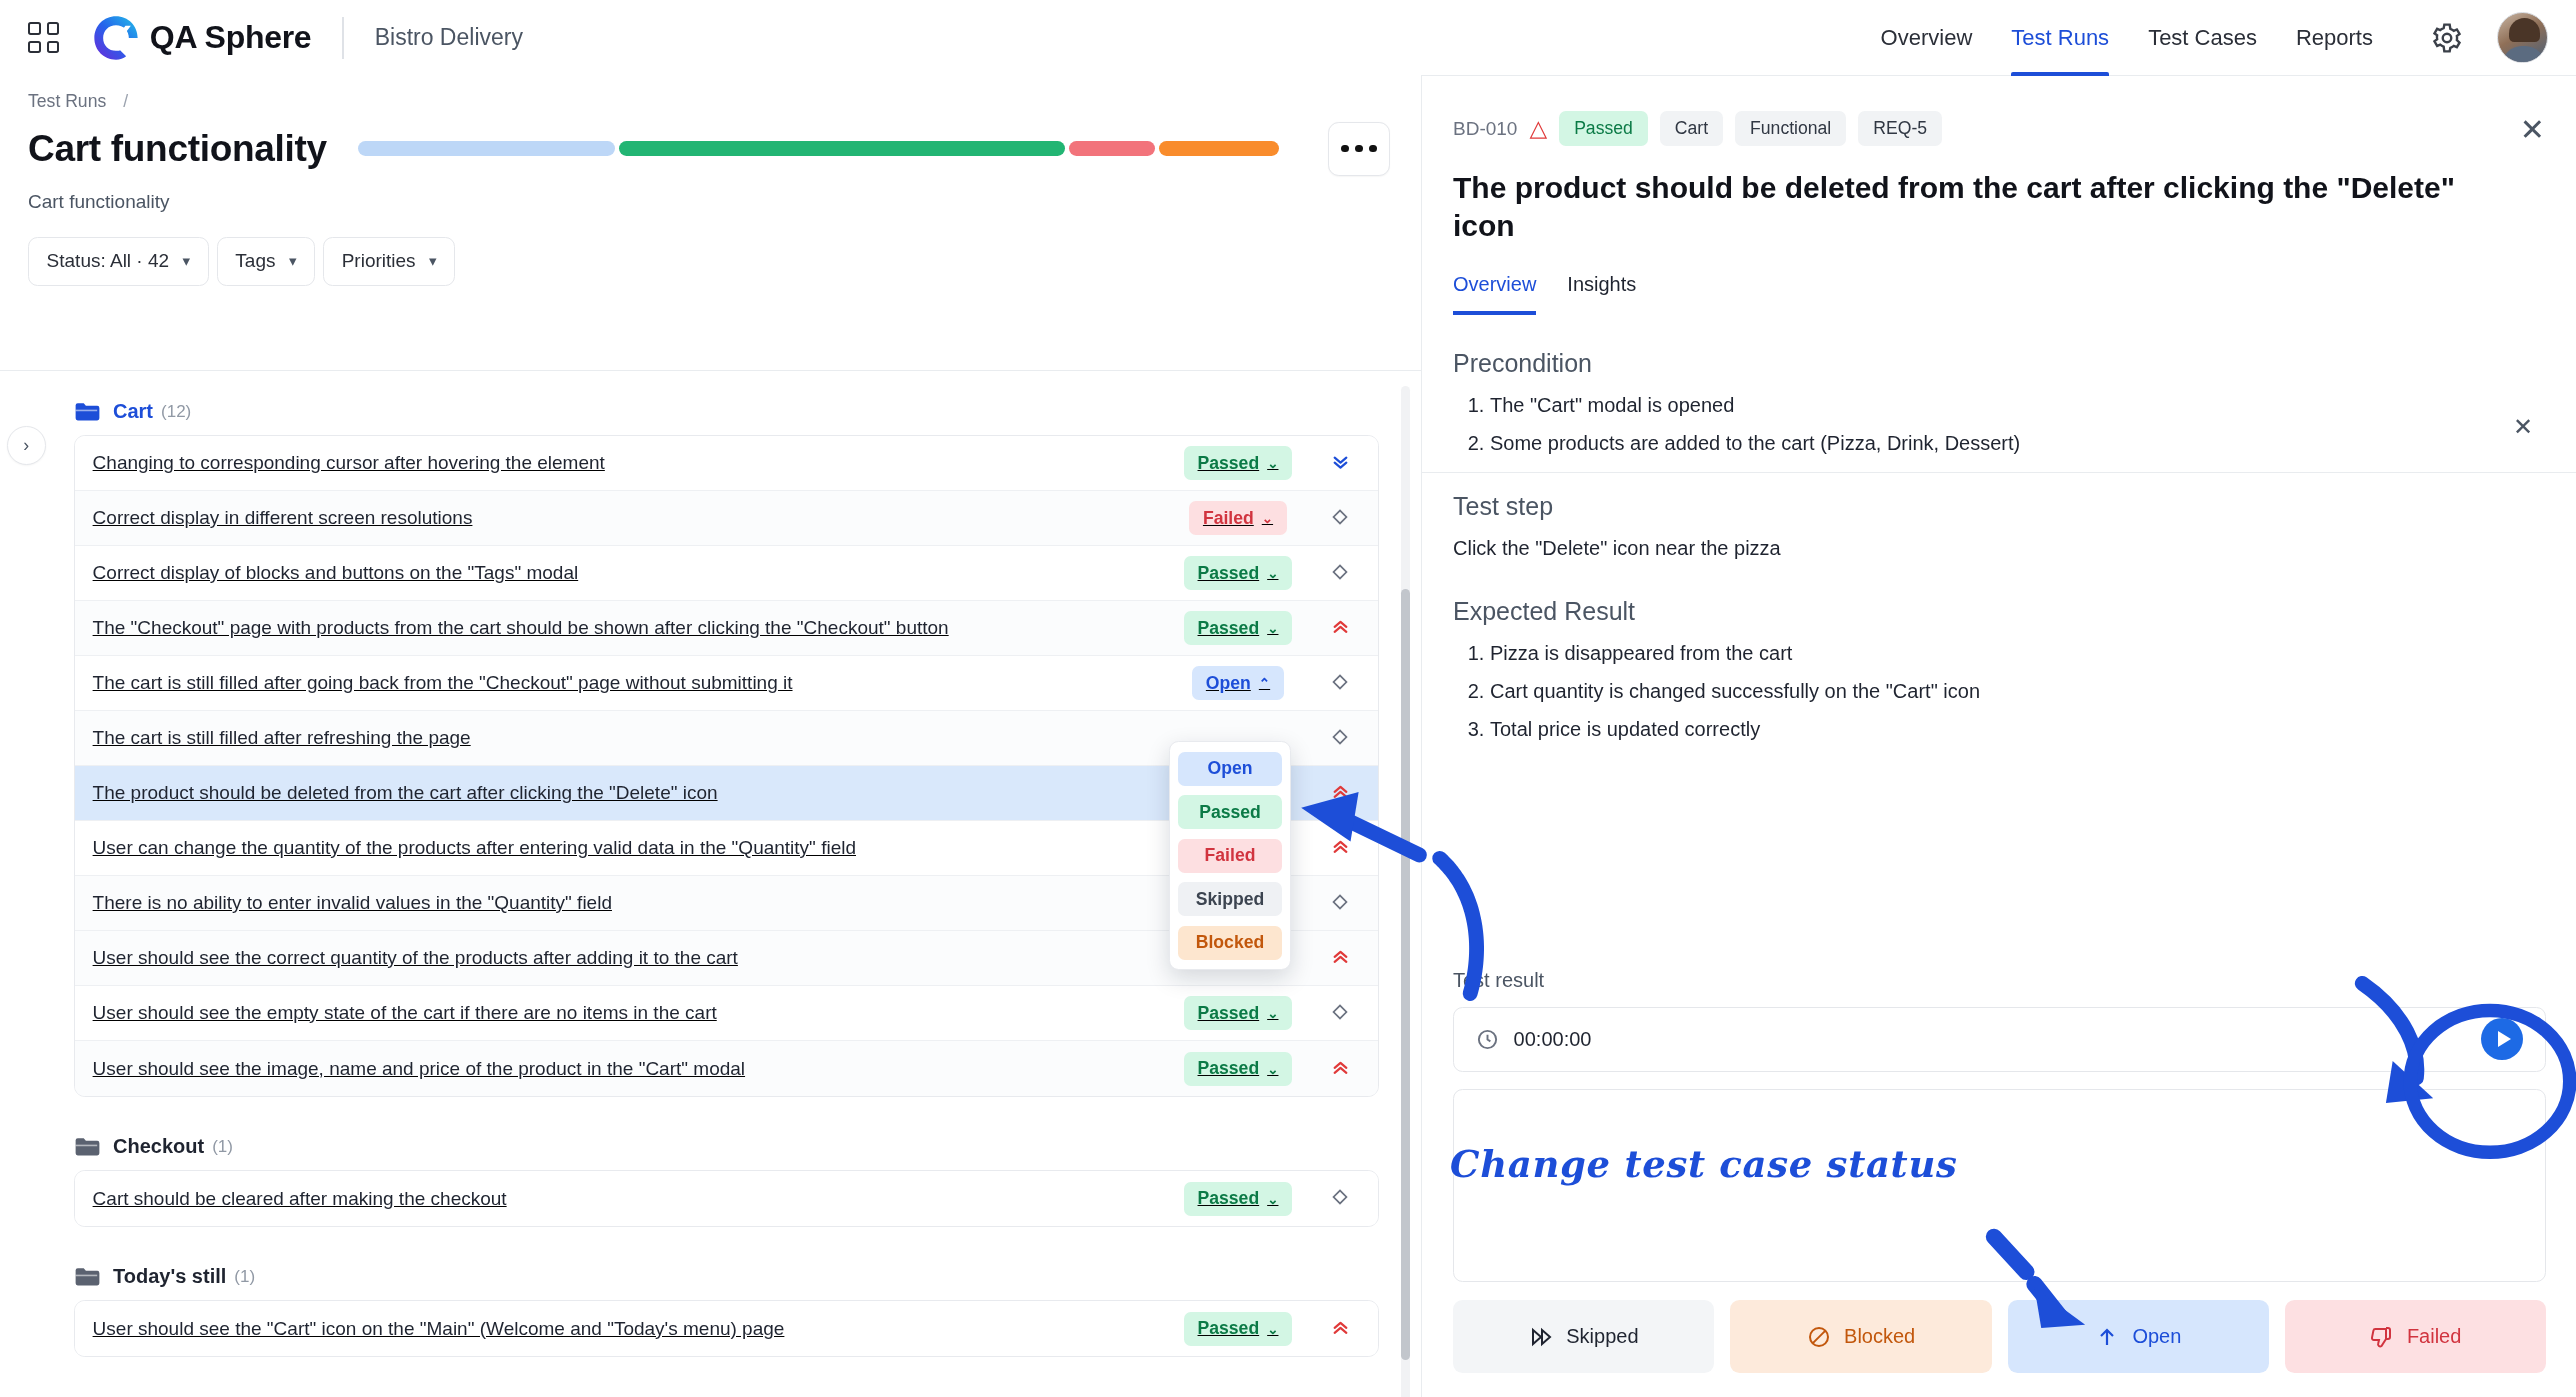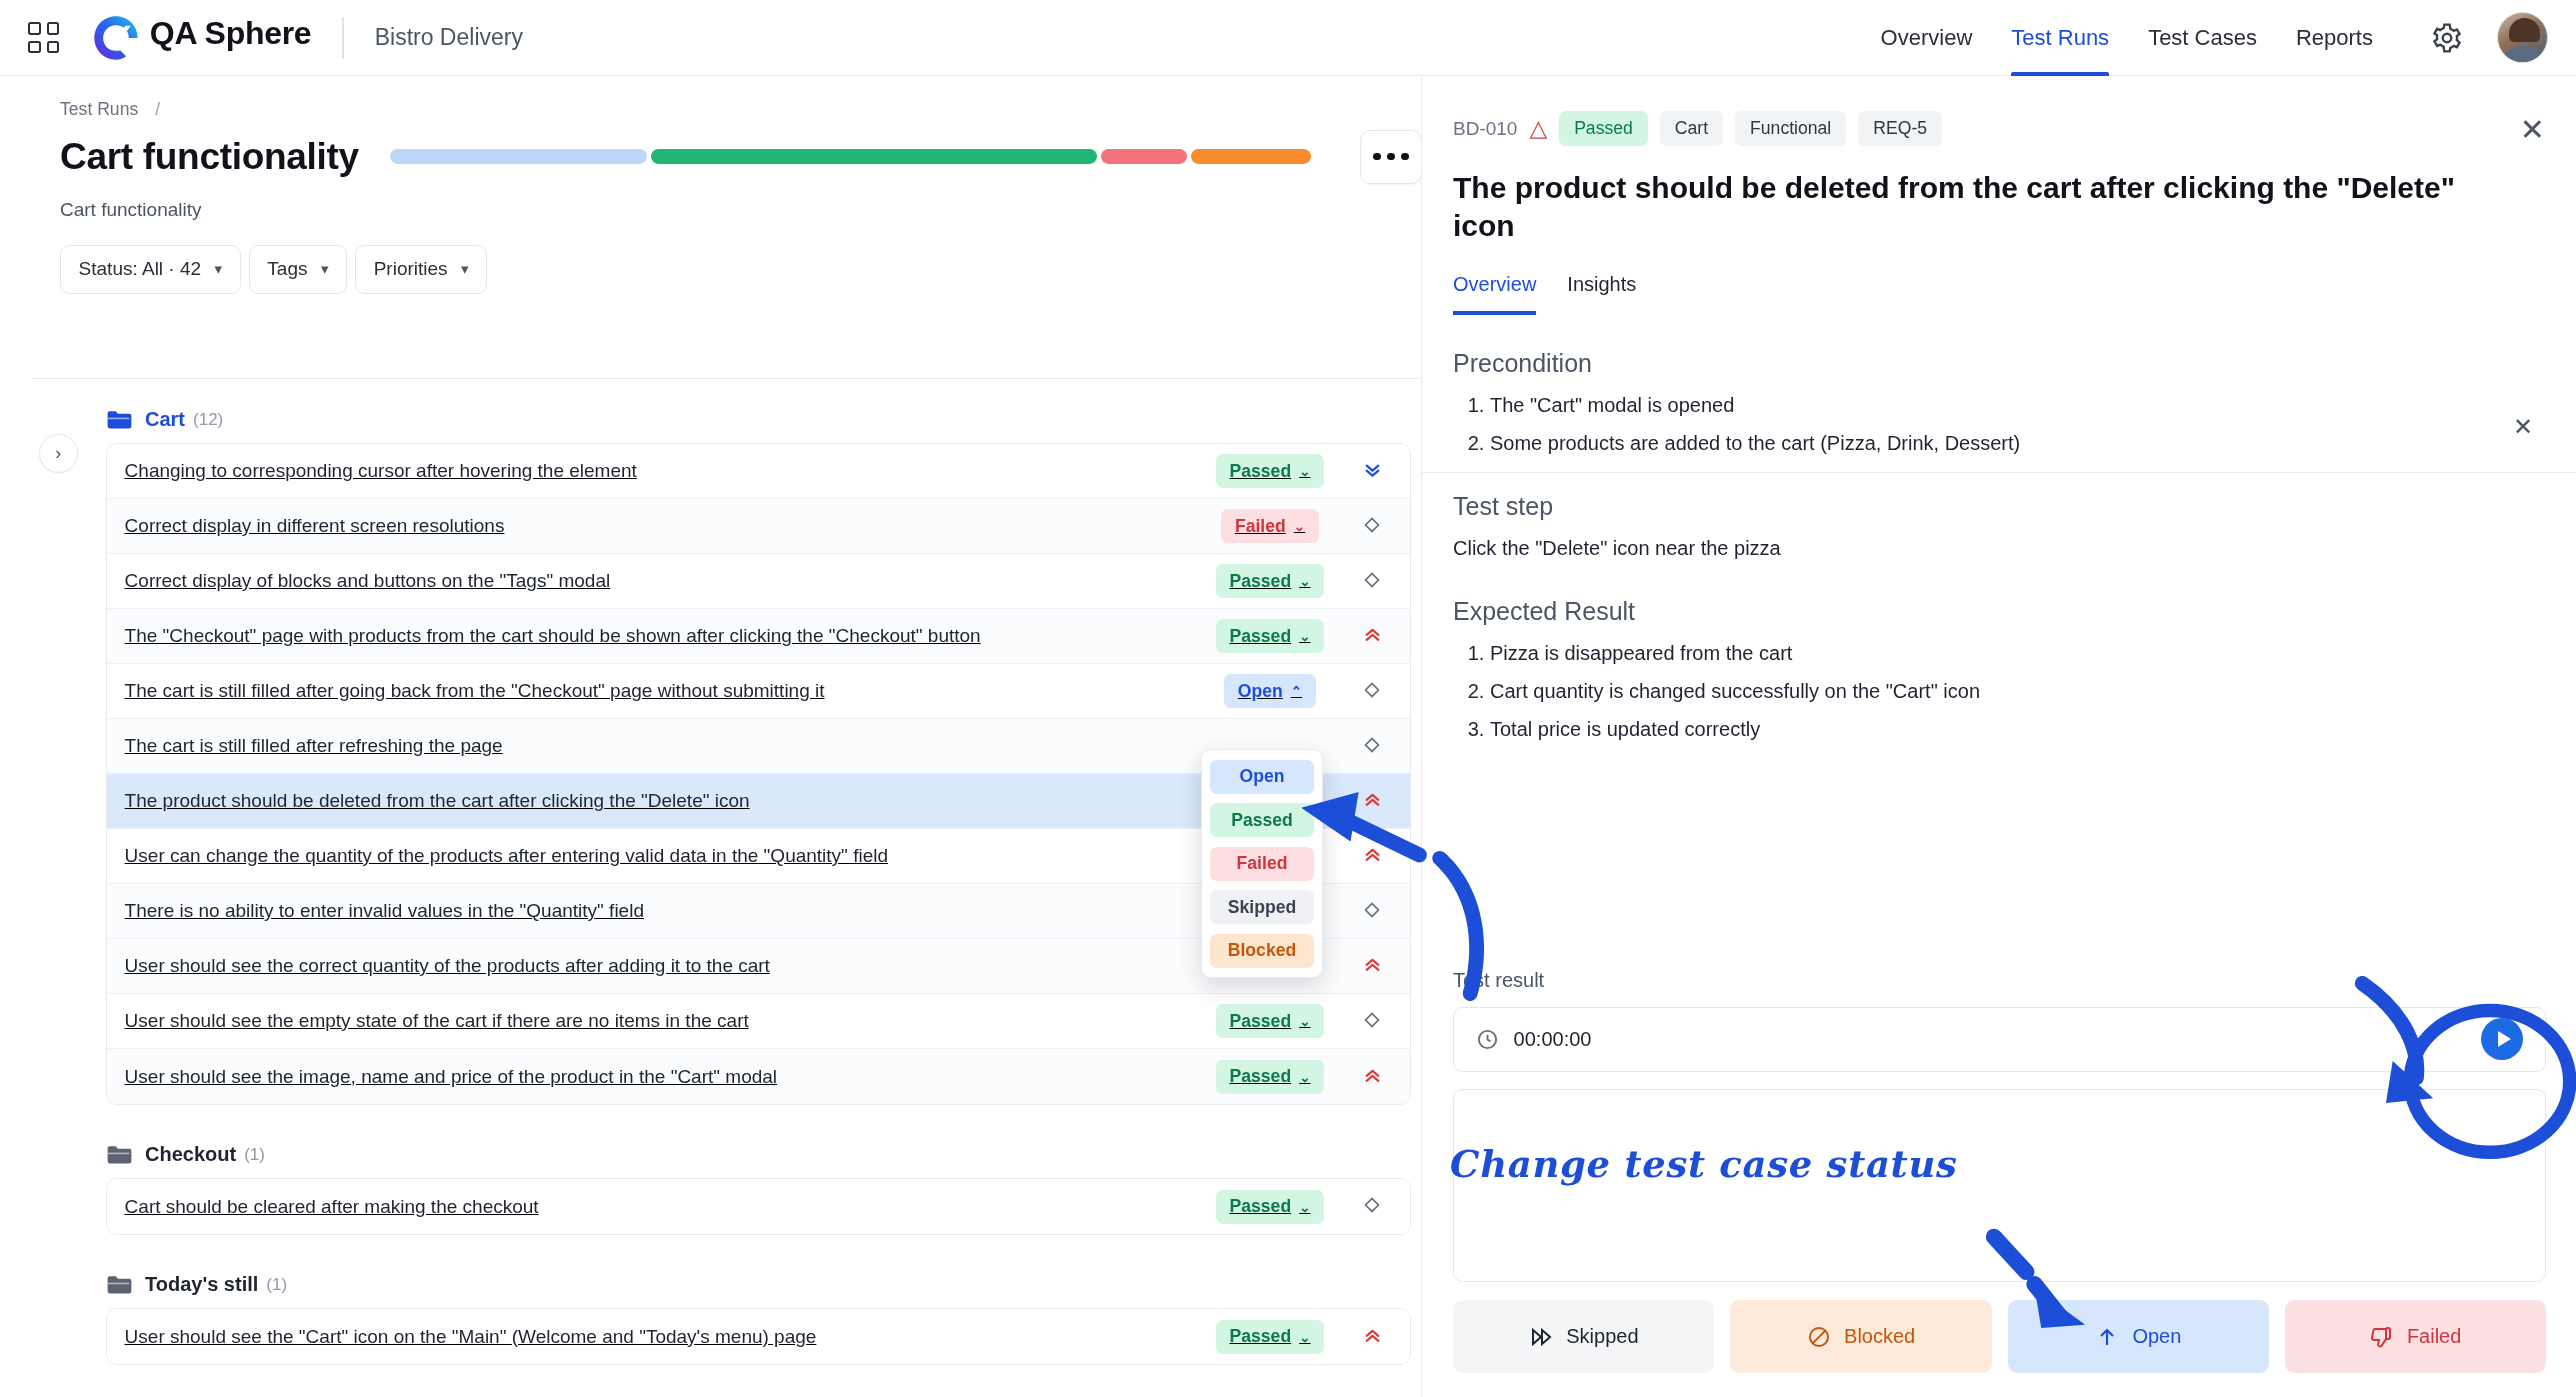--- a/index.html
+++ b/index.html
@@ -13,21 +13,21 @@
 
   
   .topbar {
     position: absolute; top: 0; left: 0; width: 2576px; height: 76px;
     background: #fff; border-bottom: 1.4px solid #e9ecef;
     display: flex; align-items: center;
   }
   .grid-icon { margin-left: 28px; width: 31px; height: 31px;
     display: grid; grid-template-columns: 1fr 1fr; grid-template-rows: 1fr 1fr; gap: 6px; }
   .grid-icon i { display: block; border: 2.7px solid #2b2f38; border-radius: 2.7px; }
-  .logo-wrap { display: flex; margin-left: 34px; }
+  .logo-wrap { display: flex; align-items: center; margin-left: 34px; }
   .logo-mark { width: 46px; height: 46px; }
   .logo-text { font-size: 32px; font-weight: bold; color: #11131a; margin-left: 10.8px; letter-spacing: -0.3px;}
   .vdiv { width: 1.4px; height: 42px; background: #dfe2e7; margin: 0 31px; }
   .proj-name { font-size: 23px; color: #4b5563; }
 
   .nav { margin-left: auto; display: flex; align-items: center; height: 76px; }
   .nav-item { font-size: 22px; color: #2b2f38; margin-left: 39px; height: 76px;
               display: flex; align-items: center; position: relative; cursor: pointer; }
   .nav-item.active { color: #1d4ed8; }
   .nav-item.active::after { content: ""; position: absolute; left: 0; right: 0; bottom: 0;
@@ -35,21 +35,21 @@
   .gear { margin-left: 58px; width: 32px; height: 32px; color:#3b4049; }
   .avatar { margin-left: 34px; margin-right: 28px; width: 51px; height: 51px; border-radius: 50%;
             background: linear-gradient(150deg,#c9b6a4 0%,#8f6f57 45%,#4a5f78 100%);
             position: relative; overflow: hidden; border: 0.7px solid #d6d9de; }
   .avatar::before { content:""; position:absolute; left:10.8px; top:5.4px; width:31px; height:24px;
             background:#4a3527; border-radius: 16px 16px 5.4px 5.4px; }
   .avatar::after { content:""; position:absolute; left:4px; bottom:-4px; width:43px; height:20px;
             background:#5b6b80; border-radius: 21.6px 21.6px 0 0; }
 
   
-  .leftpane { position: absolute; top: 76px; left: 0; width: 1421px; height: 1321px; background:#fff;margin-left:32px; }
+  .leftpane { position: absolute; top: 68px; left: 0; width: 1421px; height: 1321px; background:#fff; }
   .crumbs { padding: 23px 0 0 28px; font-size: 17.6px; color:#6b7280; }
   .crumbs .sep { margin-left: 12px; color:#9ca3af; }
 
   .title-row { display:flex; align-items:center; padding: 9.5px 0 0 28px; }
   .page-title { font-size: 37px; font-weight: bold; color:#11131a; letter-spacing:-0.3px; }
   .progress { display:flex; align-items:center; gap:4px; margin-left: 31px; }
   .seg { height: 15px; border-radius: 7.4px; }
   .dots-btn { margin-left: auto; margin-right: 31px; width: 62px; height: 54px; border:1.4px solid #e5e7eb;
               border-radius: 10.8px; background:#fff; display:flex; align-items:center; justify-content:center;
               gap:6.8px; cursor:pointer; box-shadow: 0 0.7px 1.4px rgba(0,0,0,.04); }

